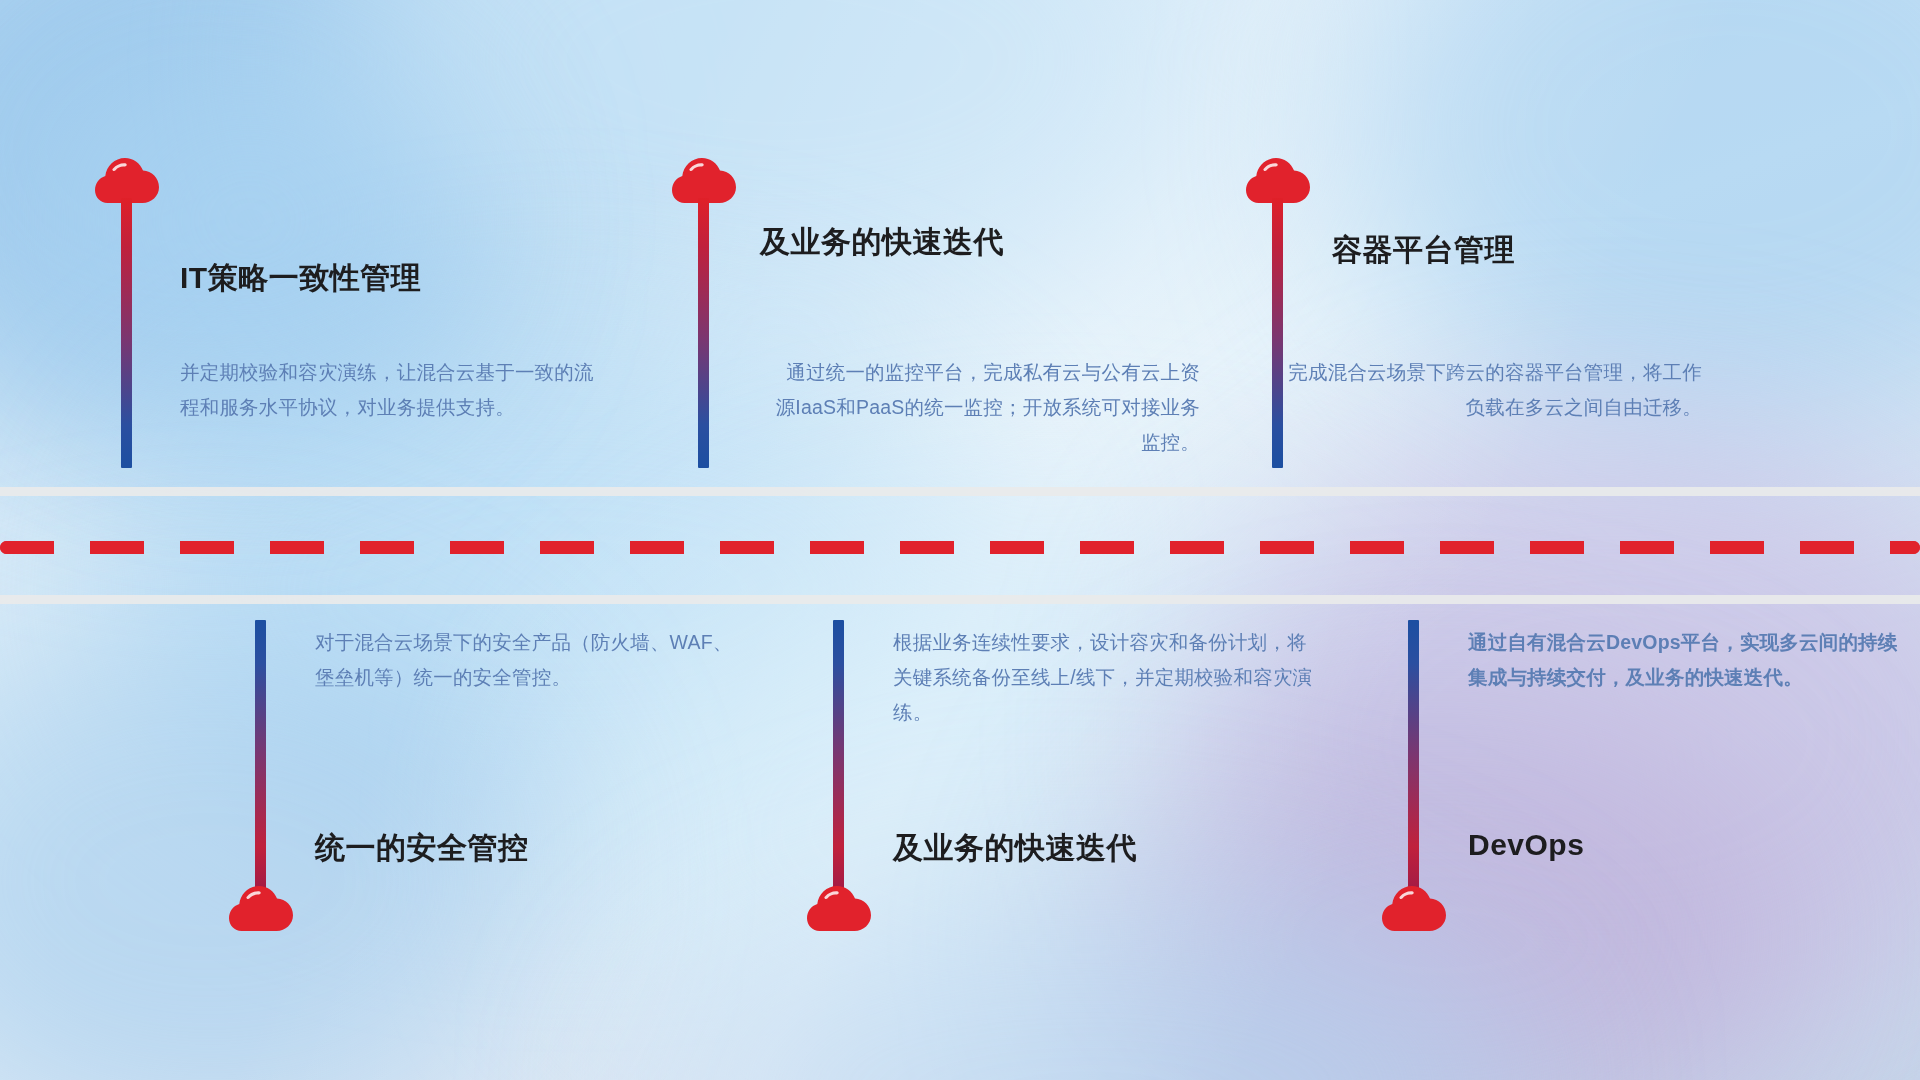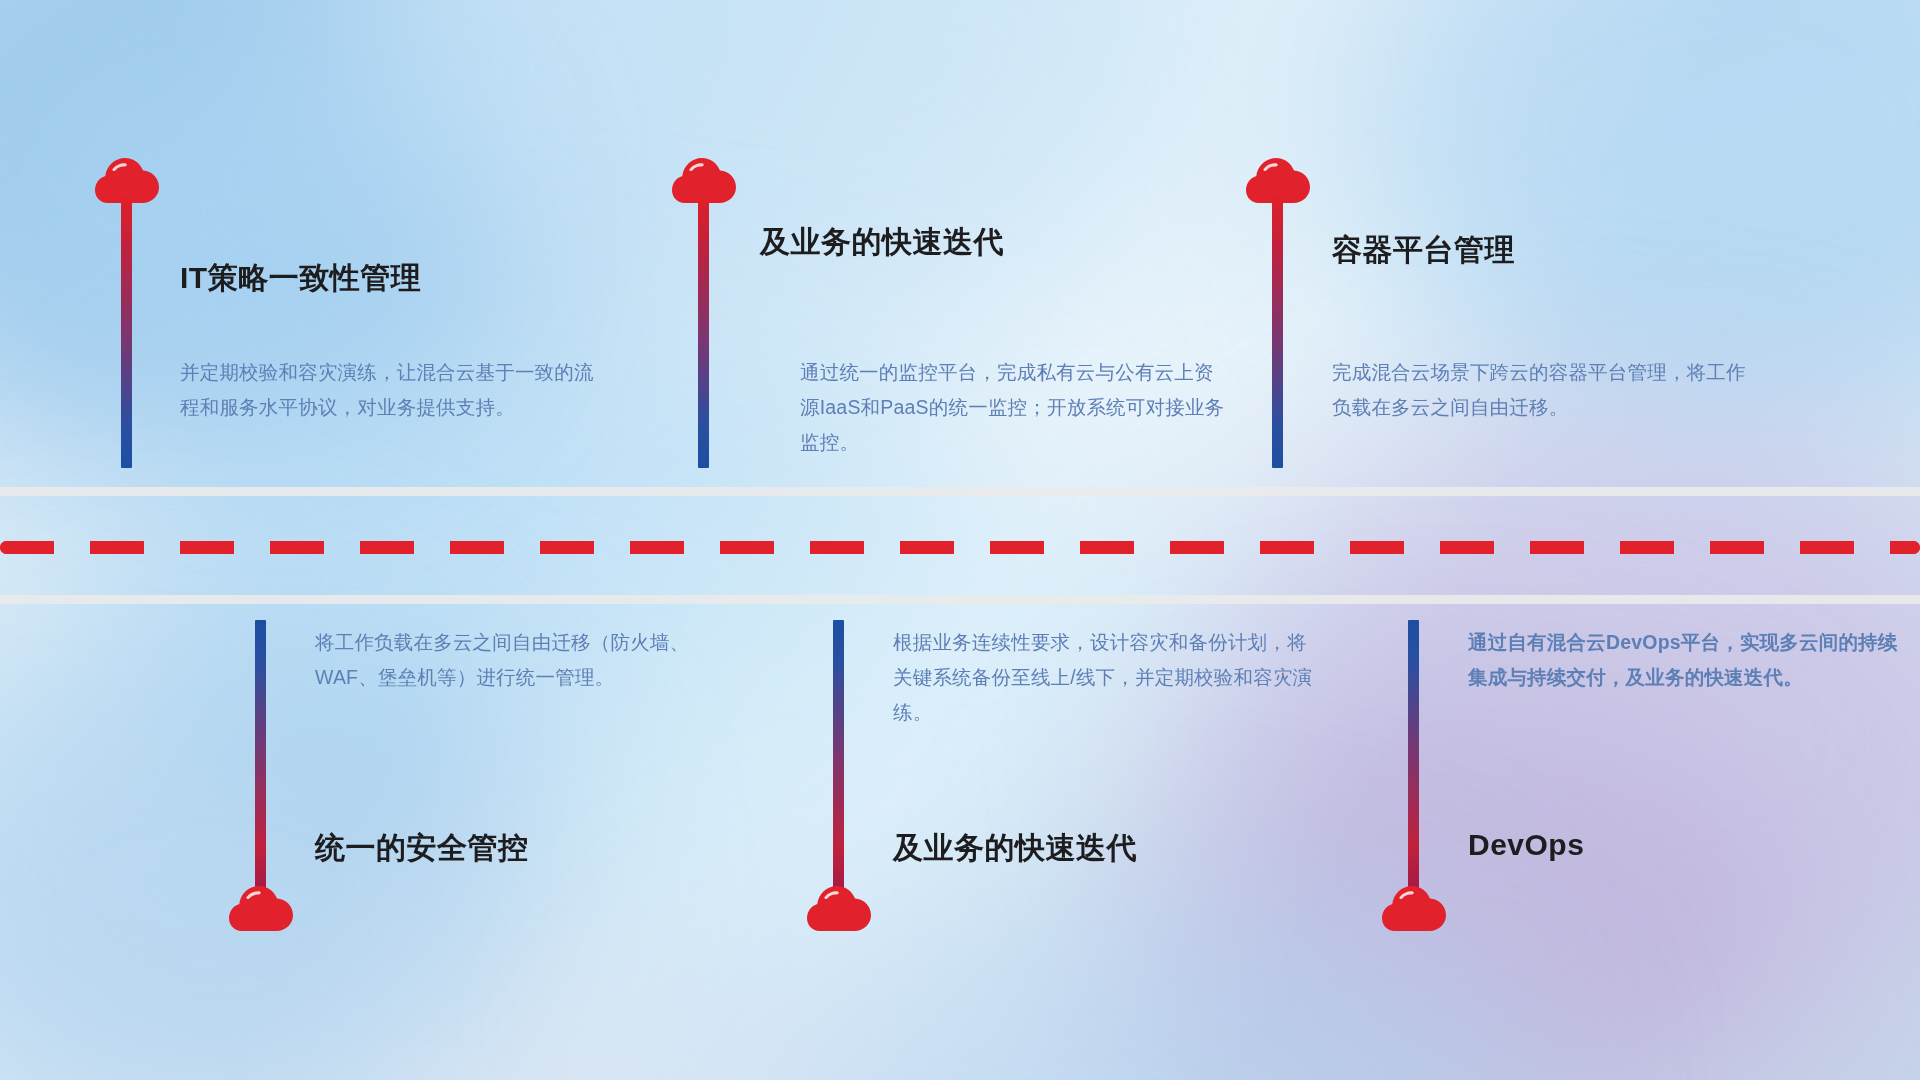--- a/index.html
+++ b/index.html
@@ -98,48 +98,48 @@
 
   <div class="item">
     <div class="cloud" style="left:672px;top:158px;">
       <svg viewBox="0 0 64 46">
           <path d="M16.5 45h31c9 0 16.5-7 16.5-15.8C64 20 56.8 13 48 12.6 45.2 5.2 38.2 0 30 0 19.8 0 11.3 7.9 10.3 18.1 4.2 20.1 0 25.6 0 32.2 0 39.3 5.6 45 12.5 45z" fill="#e1222c"></path>
           <path d="M18 10.5c3-3.6 7.6-5.6 12-5.3 1.4.1 2.1 1.4 1.5 2.4-.5.9-1.7 1.1-2.8 1-3-.2-6.1 1.2-8.1 3.6-.8 1-2.1 1.1-2.8.3-.6-.6-.5-1.4.2-2z" fill="#ffffff" opacity=".82"></path>
         </svg>
     </div>
     <div class="stem stem-down" style="left:698px;top:198px;height:270px;"></div>
     <div class="title" style="left:760px;top:222px;">及业务的快速迭代</div>
-    <div class="desc" style="left:800px;top:355px;width:430px;">通过统一的监控平台，完成私有云与公有云上资源IaaS和PaaS的统一监控；开放系统可对接业务监控。</div>
+    <div class="desc" style="left:770px;top:355px;width:430px;text-align:right;">通过统一的监控平台，完成私有云与公有云上资源IaaS和PaaS的统一监控；开放系统可对接业务监控。</div>
   </div>
 
   <div class="item">
     <div class="cloud" style="left:1246px;top:158px;">
       <svg viewBox="0 0 64 46">
           <path d="M16.5 45h31c9 0 16.5-7 16.5-15.8C64 20 56.8 13 48 12.6 45.2 5.2 38.2 0 30 0 19.8 0 11.3 7.9 10.3 18.1 4.2 20.1 0 25.6 0 32.2 0 39.3 5.6 45 12.5 45z" fill="#e1222c"></path>
           <path d="M18 10.5c3-3.6 7.6-5.6 12-5.3 1.4.1 2.1 1.4 1.5 2.4-.5.9-1.7 1.1-2.8 1-3-.2-6.1 1.2-8.1 3.6-.8 1-2.1 1.1-2.8.3-.6-.6-.5-1.4.2-2z" fill="#ffffff" opacity=".82"></path>
         </svg>
     </div>
     <div class="stem stem-down" style="left:1272px;top:198px;height:270px;"></div>
     <div class="title" style="left:1332px;top:230px;">容器平台管理</div>
-    <div class="desc" style="left:1332px;top:355px;width:430px;">完成混合云场景下跨云的容器平台管理，将工作负载在多云之间自由迁移。</div>
+    <div class="desc" style="left:1272px;top:355px;width:430px;text-align:right;">完成混合云场景下跨云的容器平台管理，将工作负载在多云之间自由迁移。</div>
   </div>
 
   <div class="rule rule-top"></div>
   <div class="dashline"></div>
   <div class="rule rule-bottom"></div>
 
   <div class="item">
     <div class="stem stem-up" style="left:255px;top:620px;height:270px;"></div>
     <div class="cloud" style="left:229px;top:886px;">
       <svg viewBox="0 0 64 46">
           <path d="M16.5 45h31c9 0 16.5-7 16.5-15.8C64 20 56.8 13 48 12.6 45.2 5.2 38.2 0 30 0 19.8 0 11.3 7.9 10.3 18.1 4.2 20.1 0 25.6 0 32.2 0 39.3 5.6 45 12.5 45z" fill="#e1222c"></path>
           <path d="M18 10.5c3-3.6 7.6-5.6 12-5.3 1.4.1 2.1 1.4 1.5 2.4-.5.9-1.7 1.1-2.8 1-3-.2-6.1 1.2-8.1 3.6-.8 1-2.1 1.1-2.8.3-.6-.6-.5-1.4.2-2z" fill="#ffffff" opacity=".82"></path>
         </svg>
     </div>
-    <div class="desc" style="left:315px;top:625px;width:430px;">将工作负载在多云之间自由迁移（防火墙、WAF、堡垒机等）进行统一管理。</div>
+    <div class="desc" style="left:315px;top:625px;width:430px;">对于混合云场景下的安全产品（防火墙、WAF、堡垒机等）统一的安全管控。</div>
     <div class="title" style="left:315px;top:828px;">统一的安全管控</div>
   </div>
 
   <div class="item">
     <div class="stem stem-up" style="left:833px;top:620px;height:270px;"></div>
     <div class="cloud" style="left:807px;top:886px;">
       <svg viewBox="0 0 64 46">
           <path d="M16.5 45h31c9 0 16.5-7 16.5-15.8C64 20 56.8 13 48 12.6 45.2 5.2 38.2 0 30 0 19.8 0 11.3 7.9 10.3 18.1 4.2 20.1 0 25.6 0 32.2 0 39.3 5.6 45 12.5 45z" fill="#e1222c"></path>
           <path d="M18 10.5c3-3.6 7.6-5.6 12-5.3 1.4.1 2.1 1.4 1.5 2.4-.5.9-1.7 1.1-2.8 1-3-.2-6.1 1.2-8.1 3.6-.8 1-2.1 1.1-2.8.3-.6-.6-.5-1.4.2-2z" fill="#ffffff" opacity=".82"></path>
         </svg>

